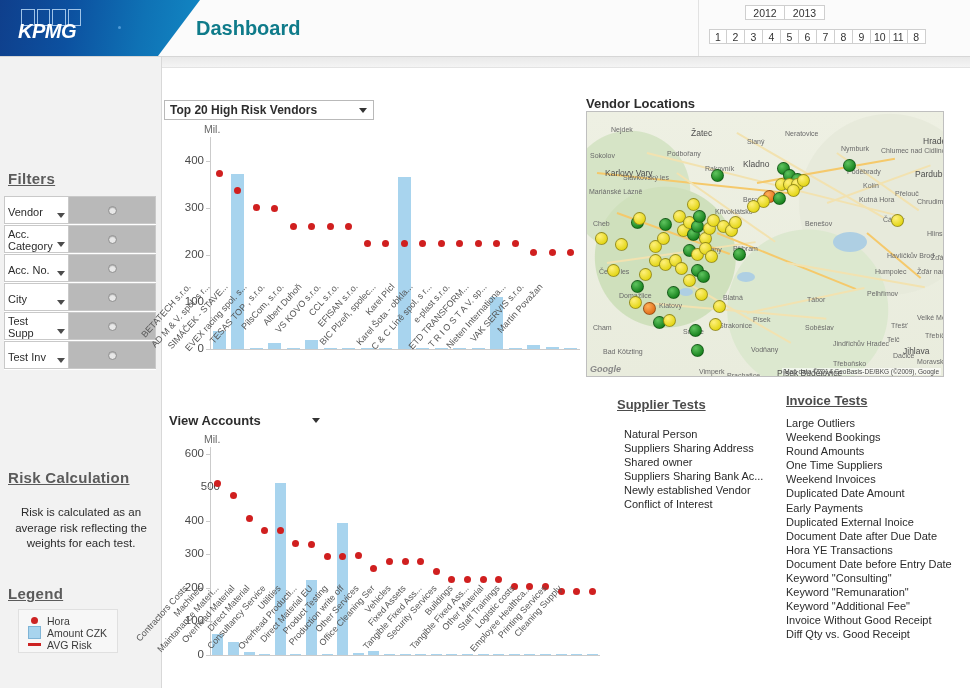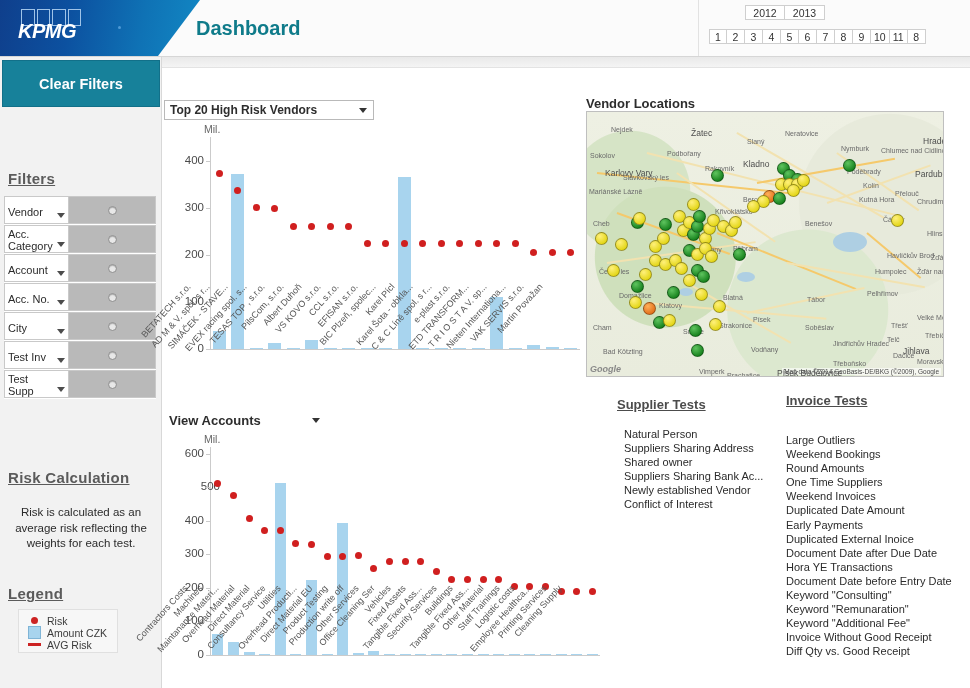--- a/index.html
+++ b/index.html
@@ -218,21 +218,20 @@
           <div class="mb">9</div>
           <div class="mb">10</div>
           <div class="mb">11</div>
           <div class="mb">8</div>
         </div>
     </div>
   </div>
   <div class="hdr-rule"></div>
 
   <div class="sidebar">
-    <div class="clear-filters">Clear Filters</div>
     <div class="sec-title" id="filters-title">Filters</div>
 
     <div class="filter-table" id="filter-rows">
         <div class="filter-row">
           <div class="filter-name">
             <span>Vendor</span>
             <span class="caret-dn"></span>
           </div>
           <div class="filter-ctl">
             <div class="radio-dot"></div>
@@ -242,75 +241,66 @@
           <div class="filter-name">
             <span>Acc. Category</span>
             <span class="caret-dn"></span>
           </div>
           <div class="filter-ctl">
             <div class="radio-dot"></div>
           </div>
         </div>
         <div class="filter-row">
           <div class="filter-name">
-            <span>Account</span>
-            <span class="caret-dn"></span>
-          </div>
-          <div class="filter-ctl">
-            <div class="radio-dot"></div>
-          </div>
-        </div>
-        <div class="filter-row">
-          <div class="filter-name">
             <span>Acc. No.</span>
             <span class="caret-dn"></span>
           </div>
           <div class="filter-ctl">
             <div class="radio-dot"></div>
           </div>
         </div>
         <div class="filter-row">
           <div class="filter-name">
             <span>City</span>
             <span class="caret-dn"></span>
           </div>
           <div class="filter-ctl">
             <div class="radio-dot"></div>
           </div>
         </div>
+        <div class="filter-row two">
+          <div class="filter-name">
+            <span>Test Supp</span>
+            <span class="caret-dn"></span>
+          </div>
+          <div class="filter-ctl">
+            <div class="radio-dot"></div>
+          </div>
+        </div>
         <div class="filter-row">
           <div class="filter-name">
             <span>Test Inv</span>
-            <span class="caret-dn"></span>
-          </div>
-          <div class="filter-ctl">
-            <div class="radio-dot"></div>
-          </div>
-        </div>
-        <div class="filter-row two">
-          <div class="filter-name">
-            <span>Test Supp</span>
             <span class="caret-dn"></span>
           </div>
           <div class="filter-ctl">
             <div class="radio-dot"></div>
           </div>
         </div>
       </div>
 
     <div class="sec-title" id="risk-title">Risk Calculation</div>
     <div class="risk-text">Risk is calculated as an average risk reflecting the weights for each test.</div>
 
     <div class="sec-title" id="legend-title">Legend</div>
     <div class="legend-box" id="legend-rows">
         <div class="legend-row">
           <div class="legend-sw">
             <div class="sw-dot" style="background: rgb(204, 34, 34);"></div>
           </div>
-          <div class="legend-lbl">Risk</div>
+          <div class="legend-lbl">Hora</div>
         </div>
         <div class="legend-row">
           <div class="legend-sw">
             <div class="sw-sq"></div>
           </div>
           <div class="legend-lbl">Amount CZK</div>
         </div>
         <div class="legend-row">
           <div class="legend-sw">
             <div class="sw-line" style="background: rgb(204, 34, 34);"></div>
@@ -649,21 +639,21 @@
     <div class="tests-list" id="supplier-list" style="left:462px; top:370px;">
         <div>Natural Person</div>
         <div>Suppliers Sharing Address</div>
         <div>Shared owner</div>
         <div>Suppliers Sharing Bank Ac...</div>
         <div>Newly established Vendor</div>
         <div>Conflict of Interest</div>
       </div>
 
     <div class="tests-title" style="left:624px; top:336px;">Invoice Tests</div>
-    <div class="tests-list" id="invoice-list" style="left:624px; top:376px;">
+    <div class="tests-list" id="invoice-list" style="left:624px; top:359px;">
         <div>Large Outliers</div>
         <div>Weekend Bookings</div>
         <div>Round Amounts</div>
         <div>One Time Suppliers</div>
         <div>Weekend Invoices</div>
         <div>Duplicated Date Amount</div>
         <div>Early Payments</div>
         <div>Duplicated External Inoice</div>
         <div>Document Date after Due Date</div>
         <div>Hora YE Transactions</div>

